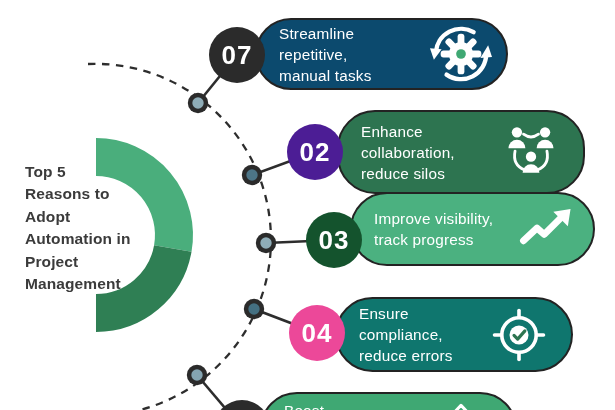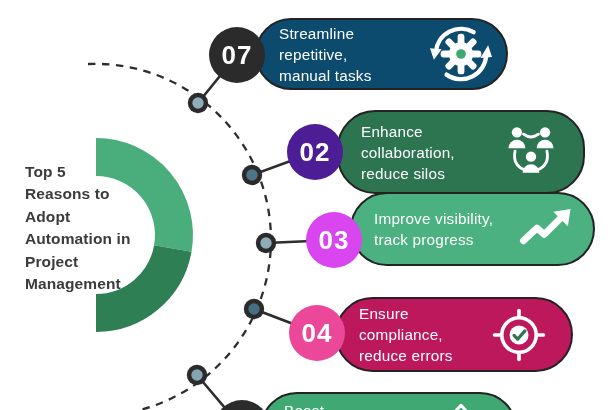--- a/index.html
+++ b/index.html
@@ -148,25 +148,25 @@
   <div class="pill" style="background: rgb(75, 177, 128);">
     <div class="pill-inner">
       <div class="pill-text">Improve visibility,
 track progress</div>
     </div>
     <svg class="pill-icon" width="58" height="58" viewBox="0 0 64 64">
       <path d="M6 45 L21 31 L29 38 L47 20" fill="none" stroke="#fff" stroke-width="7.5" stroke-linecap="round" stroke-linejoin="round"></path>
       <polygon points="39,13 58,10 55,29" fill="#fff"></polygon>
     </svg>
   </div>
-  <div class="badge" style="background: #d946ef;">03</div>
+  <div class="badge" style="background: #14532d;">03</div>
 </div>
 
 <div class="item-4">
-  <div class="pill" style="background: #be185d;">
+  <div class="pill" style="background: #0f766e;">
     <div class="pill-inner">
       <div class="pill-text">Ensure
 compliance,
 reduce errors</div>
     </div>
     <svg class="pill-icon" width="58" height="58" viewBox="0 0 64 64">
       <circle cx="32" cy="32" r="19" fill="none" stroke="#fff" stroke-width="4"></circle>
       <g stroke="#fff" stroke-width="4" stroke-linecap="round">
         <line x1="32" y1="5" x2="32" y2="12"></line>
         <line x1="32" y1="52" x2="32" y2="59"></line>

